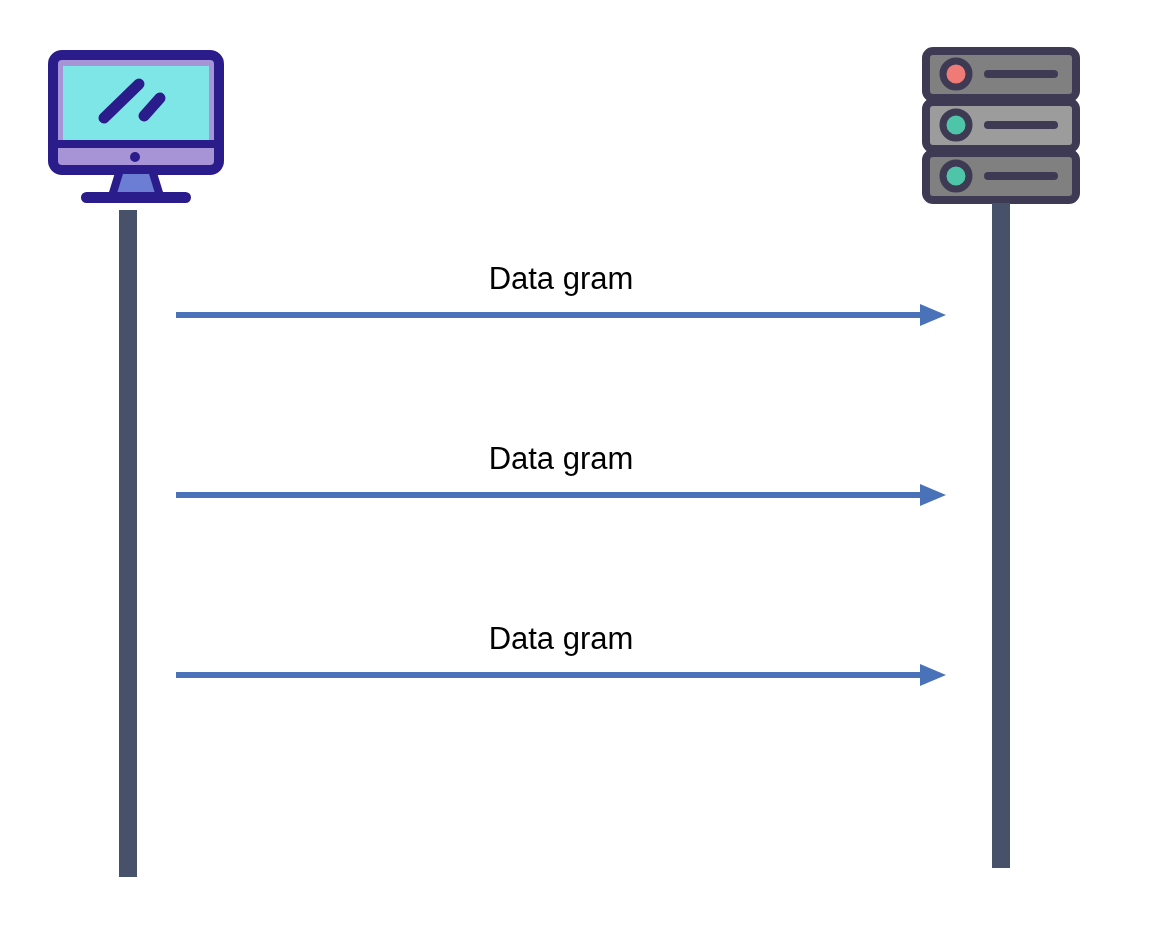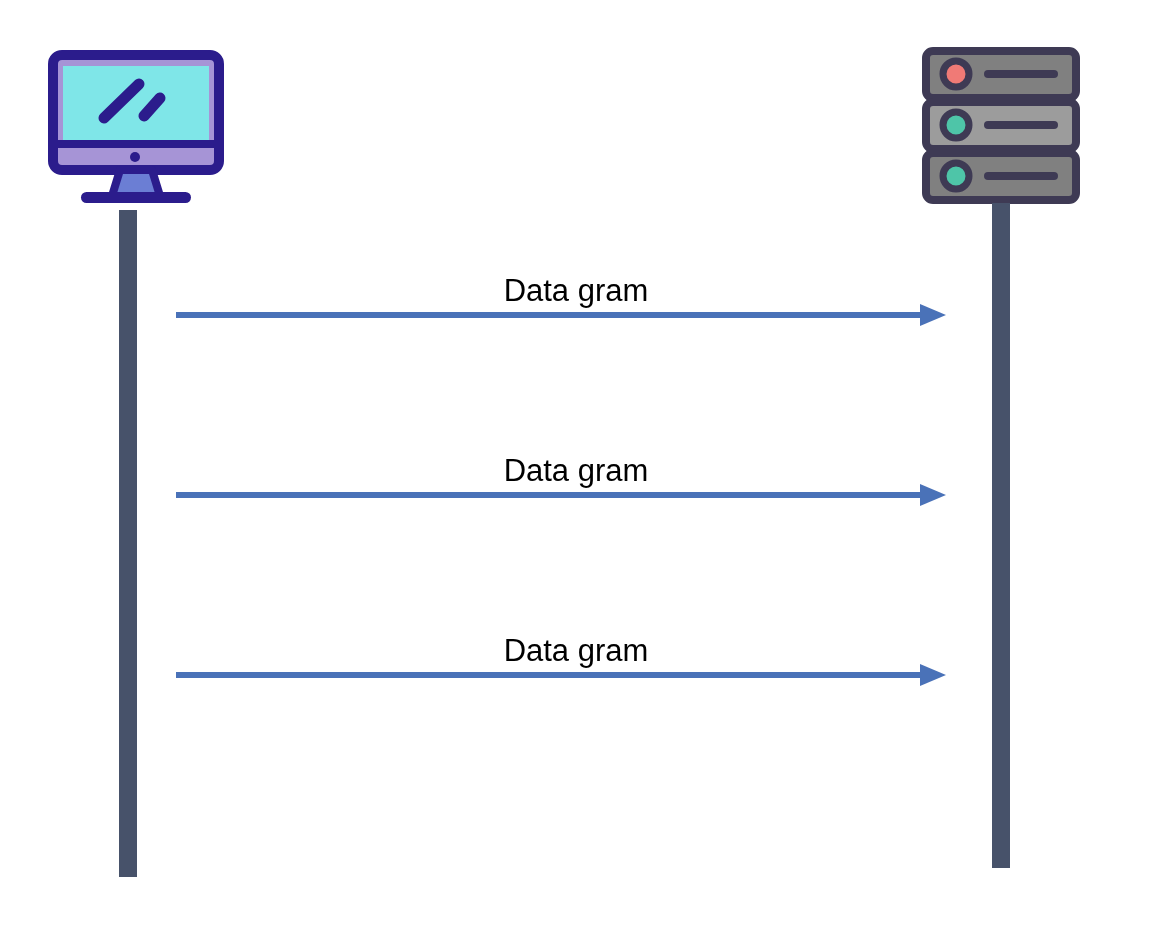--- a/index.html
+++ b/index.html
@@ -56,30 +56,29 @@
     position: absolute;
     left: 176px;
     width: 770px;
     height: 70px;
   }
   #message-1 { top: 258px; }
   #message-2 { top: 438px; }
   #message-3 { top: 618px; }
   .message-label {
     position: absolute;
-    left: 15px;
+    left: 0;
     top: 0;
     width: 770px;
     text-align: center;
     font-size: 31px;
     line-height: 42px;
     color: #000000;
     font-family: "Liberation Sans", sans-serif;
     white-space: nowrap;
-    margin-top: 12px;
   }
   .message-arrow {
     position: absolute;
     left: 0;
     top: 44px;
     width: 770px;
     height: 26px;
   }
 </style>
 </head>

